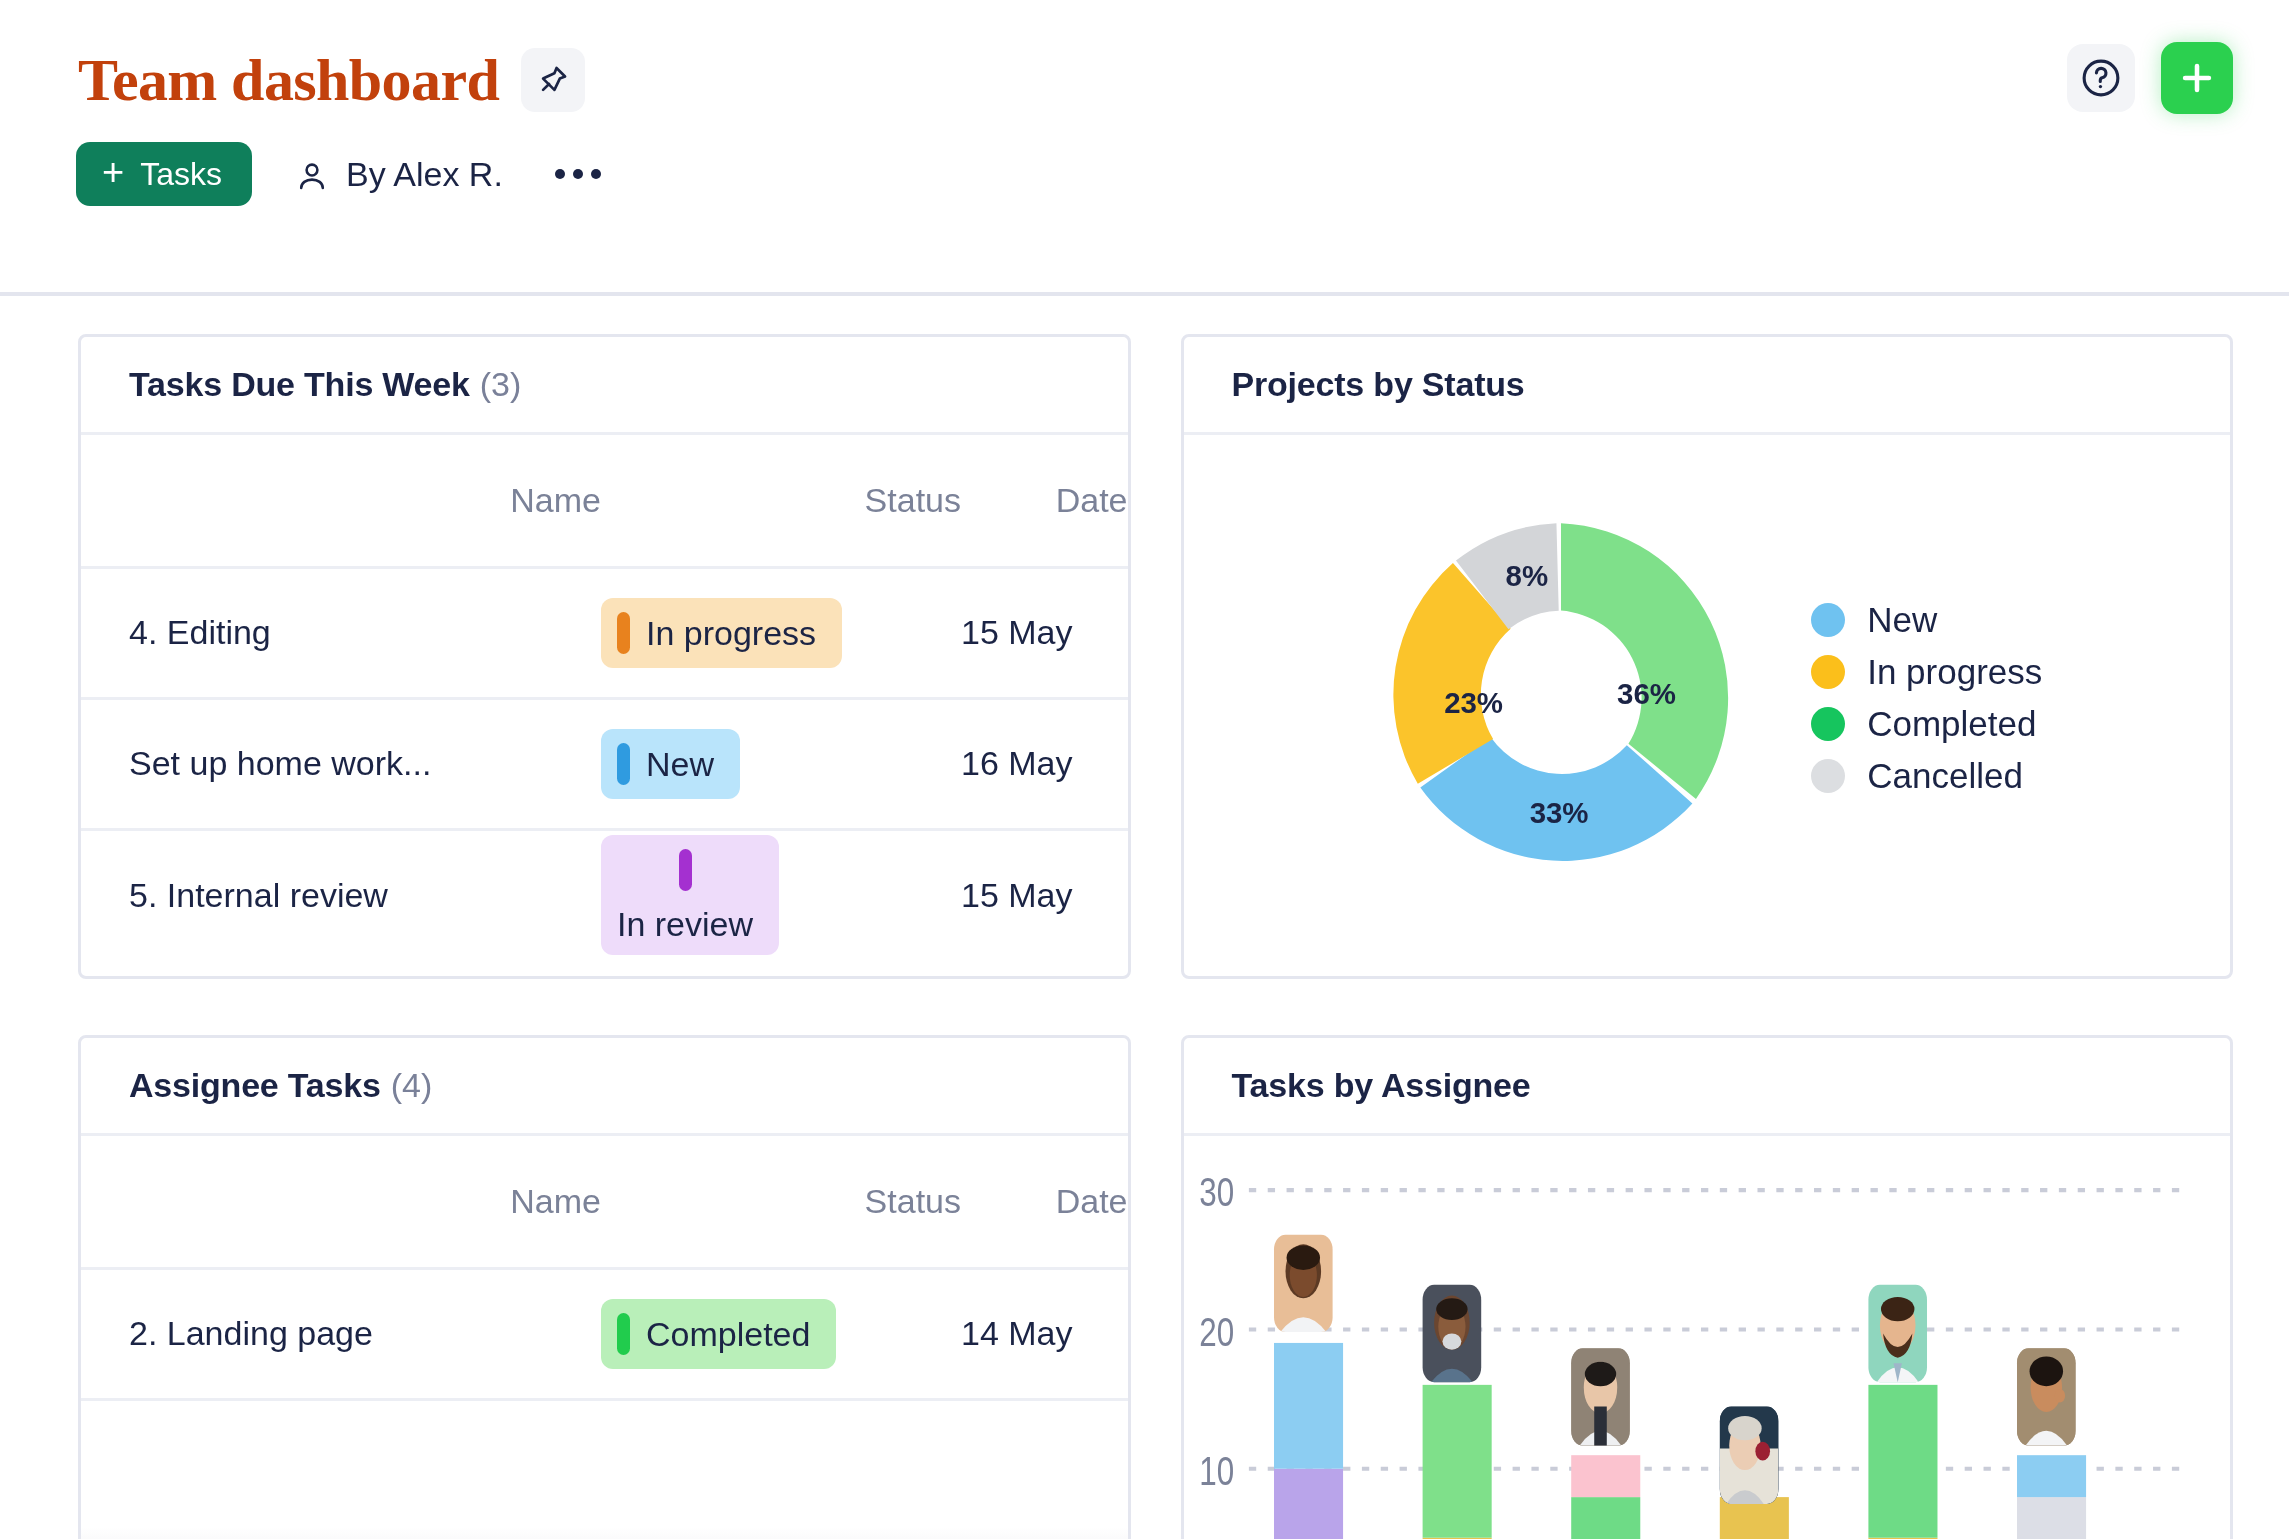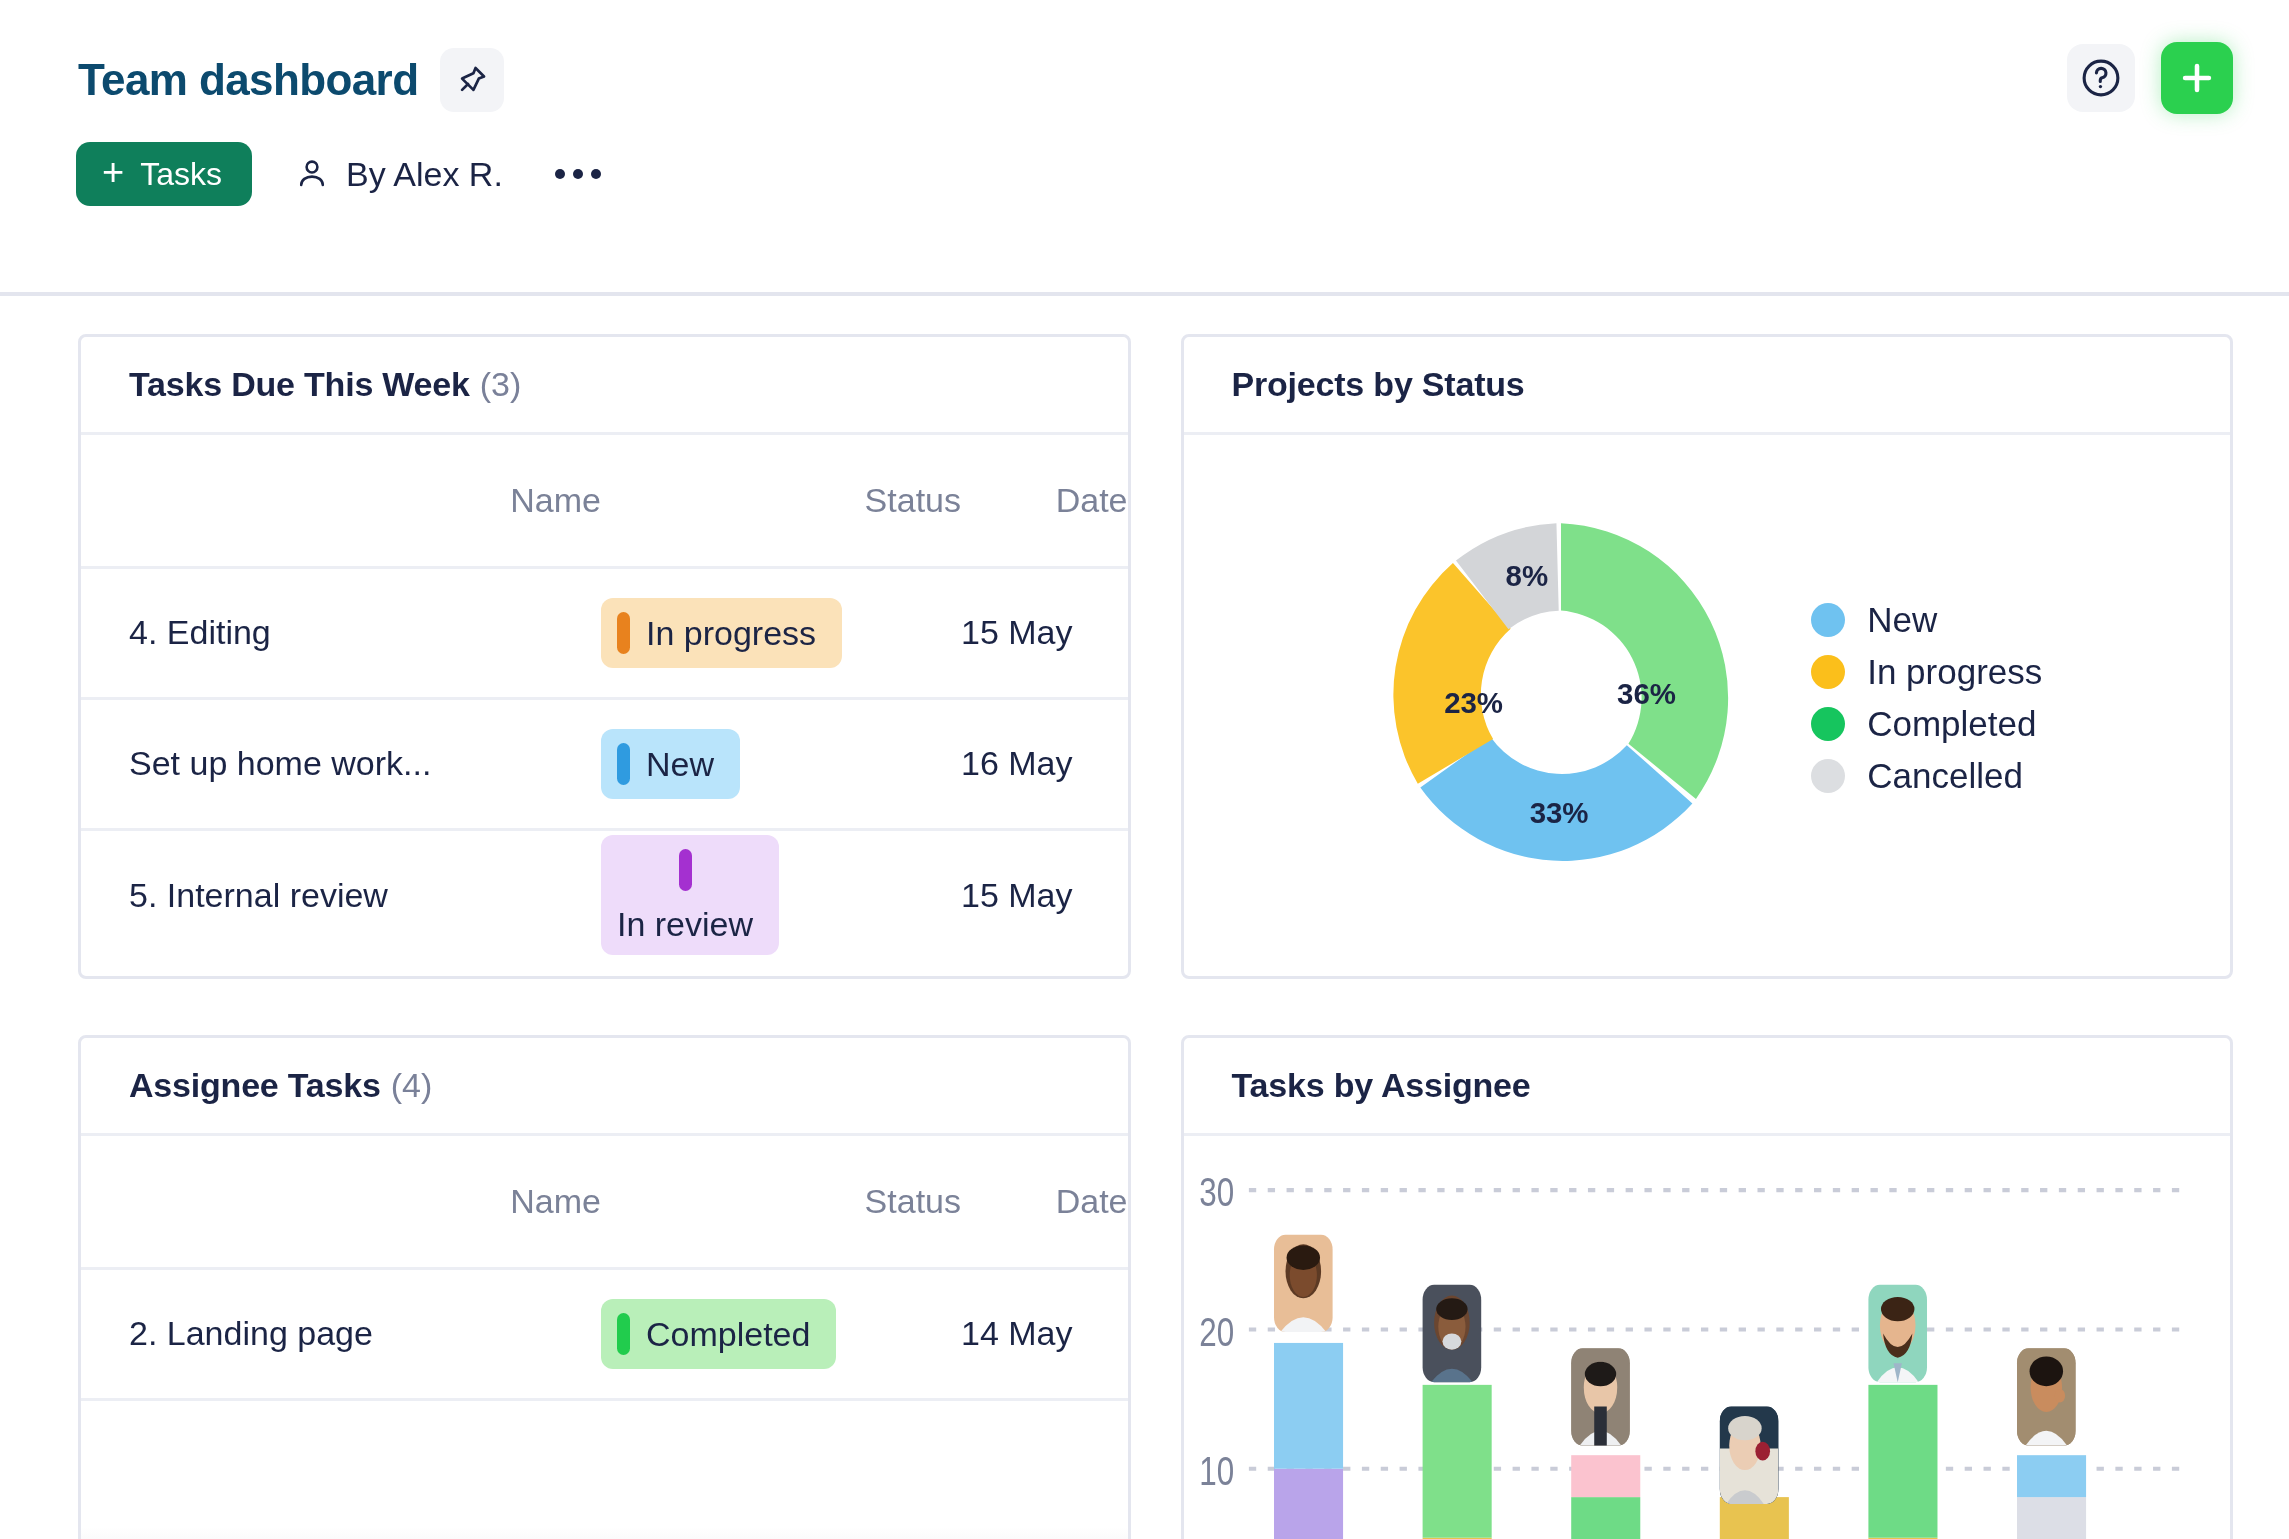--- a/index.html
+++ b/index.html
@@ -19,25 +19,26 @@
     background: #ffffff;
     border-bottom: 4px solid #e3e5ee;
   }
   .title-row {
     display: flex;
     align-items: center;
     gap: 22px;
     padding: 48px 0 0 78px;
   }
   .page-title {
-    font-size: 44px;
+    font-size: 60px;
     font-weight: 700;
-    color: #0c4a6e;
+    color: #c2410c;
     letter-spacing: -0.6px;
     line-height: 1;
+    font-family: Liberation Serif, serif;
   }
   .pin-btn {
     width: 64px; height: 64px;
     border-radius: 14px;
     background: #f3f4f7;
     display: flex; align-items: center; justify-content: center;
     cursor: pointer;
   }
   .toolbar-row {
     display: flex;
@@ -62,21 +63,21 @@
   }
   .widget-btn .plus {
     font-size: 38px;
     line-height: 1;
     font-weight: 300;
     position: relative;
     top: -2px;
   }
   .author {
     display: inline-flex;
-    align-items: flex-start;
+    align-items: flex-end;
     gap: 16px;
     font-size: 34px;
     color: #1b2445;
     cursor: pointer;
   }
   .dots-btn {
     display: inline-flex;
     align-items: center;
     gap: 8px;
     padding: 10px 6px;

